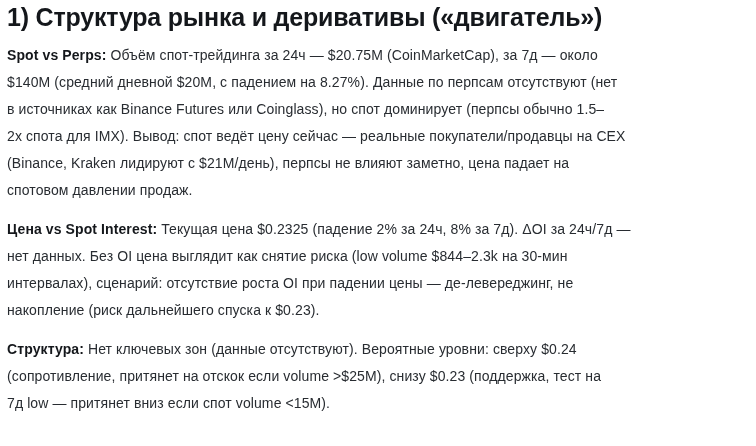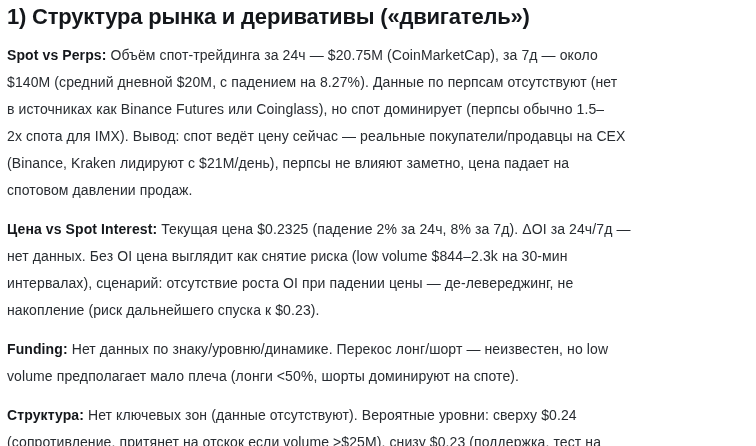--- a/index.html
+++ b/index.html
@@ -14,21 +14,21 @@
     font-family: "Liberation Sans", sans-serif;
     color: #282c31;
     -webkit-font-smoothing: antialiased;
   }
   .doc {
     box-sizing: border-box;
     width: 756px;
     padding: 4px 4px 0 7px;
   }
   h1.section-heading {
-    font-size: 22px;
+    font-size: 25px;
     line-height: 26px;
     font-weight: 700;
     color: #14171b;
     letter-spacing: -0.2px;
     margin: 0 0 12px 0;
   }
   p.para {
     font-size: 14px;
     line-height: 27px;
     letter-spacing: 0.1px;
@@ -48,22 +48,18 @@
   <p class="para">
     <strong>Spot vs Perps:</strong>
     <span>Объём спот-трейдинга за 24ч — $20.75M (CoinMarketCap), за 7д — около<br>$140M (средний дневной $20M, с падением на 8.27%). Данные по перпсам отсутствуют (нет<br>в источниках как Binance Futures или Coinglass), но спот доминирует (перпсы обычно 1.5–<br>2x спота для IMX). Вывод: спот ведёт цену сейчас — реальные покупатели/продавцы на CEX<br>(Binance, Kraken лидируют с $21M/день), перпсы не влияют заметно, цена падает на<br>спотовом давлении продаж.</span>
   </p>
 
   <p class="para">
     <strong>Цена vs Spot Interest:</strong>
     <span>Текущая цена $0.2325 (падение 2% за 24ч, 8% за 7д). ΔOI за 24ч/7д —<br>нет данных. Без OI цена выглядит как снятие риска (low volume $844–2.3k на 30-мин<br>интервалах), сценарий: отсутствие роста OI при падении цены — де-левереджинг, не<br>накопление (риск дальнейшего спуска к $0.23).</span>
   </p>
 
-  <p class="para">
-    <strong>Funding:</strong>
-    <span>Нет данных по знаку/уровню/динамике. Перекос лонг/шорт — неизвестен, но low<br>volume предполагает мало плеча (лонги &lt;50%, шорты доминируют на споте).</span>
-  </p>
 
   <p class="para">
     <strong>Структура:</strong>
     <span>Нет ключевых зон (данные отсутствуют). Вероятные уровни: сверху $0.24<br>(сопротивление, притянет на отскок если volume &gt;$25M), снизу $0.23 (поддержка, тест на<br>7д low — притянет вниз если спот volume &lt;15M).</span>
   </p>
 </div>
 
 </body></html>

